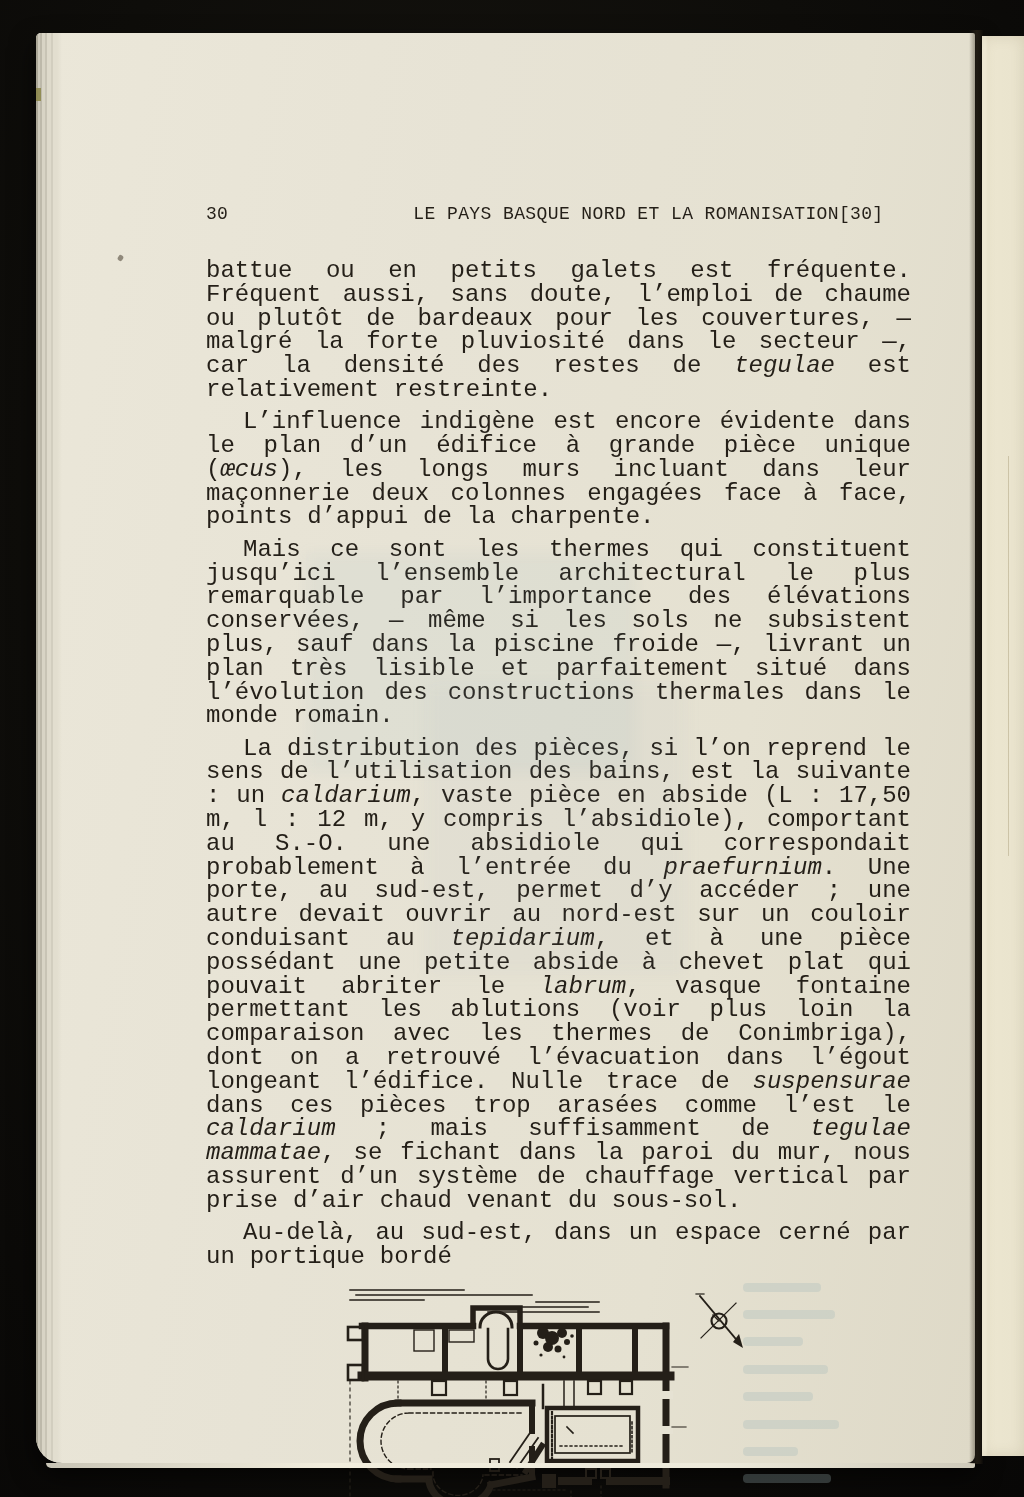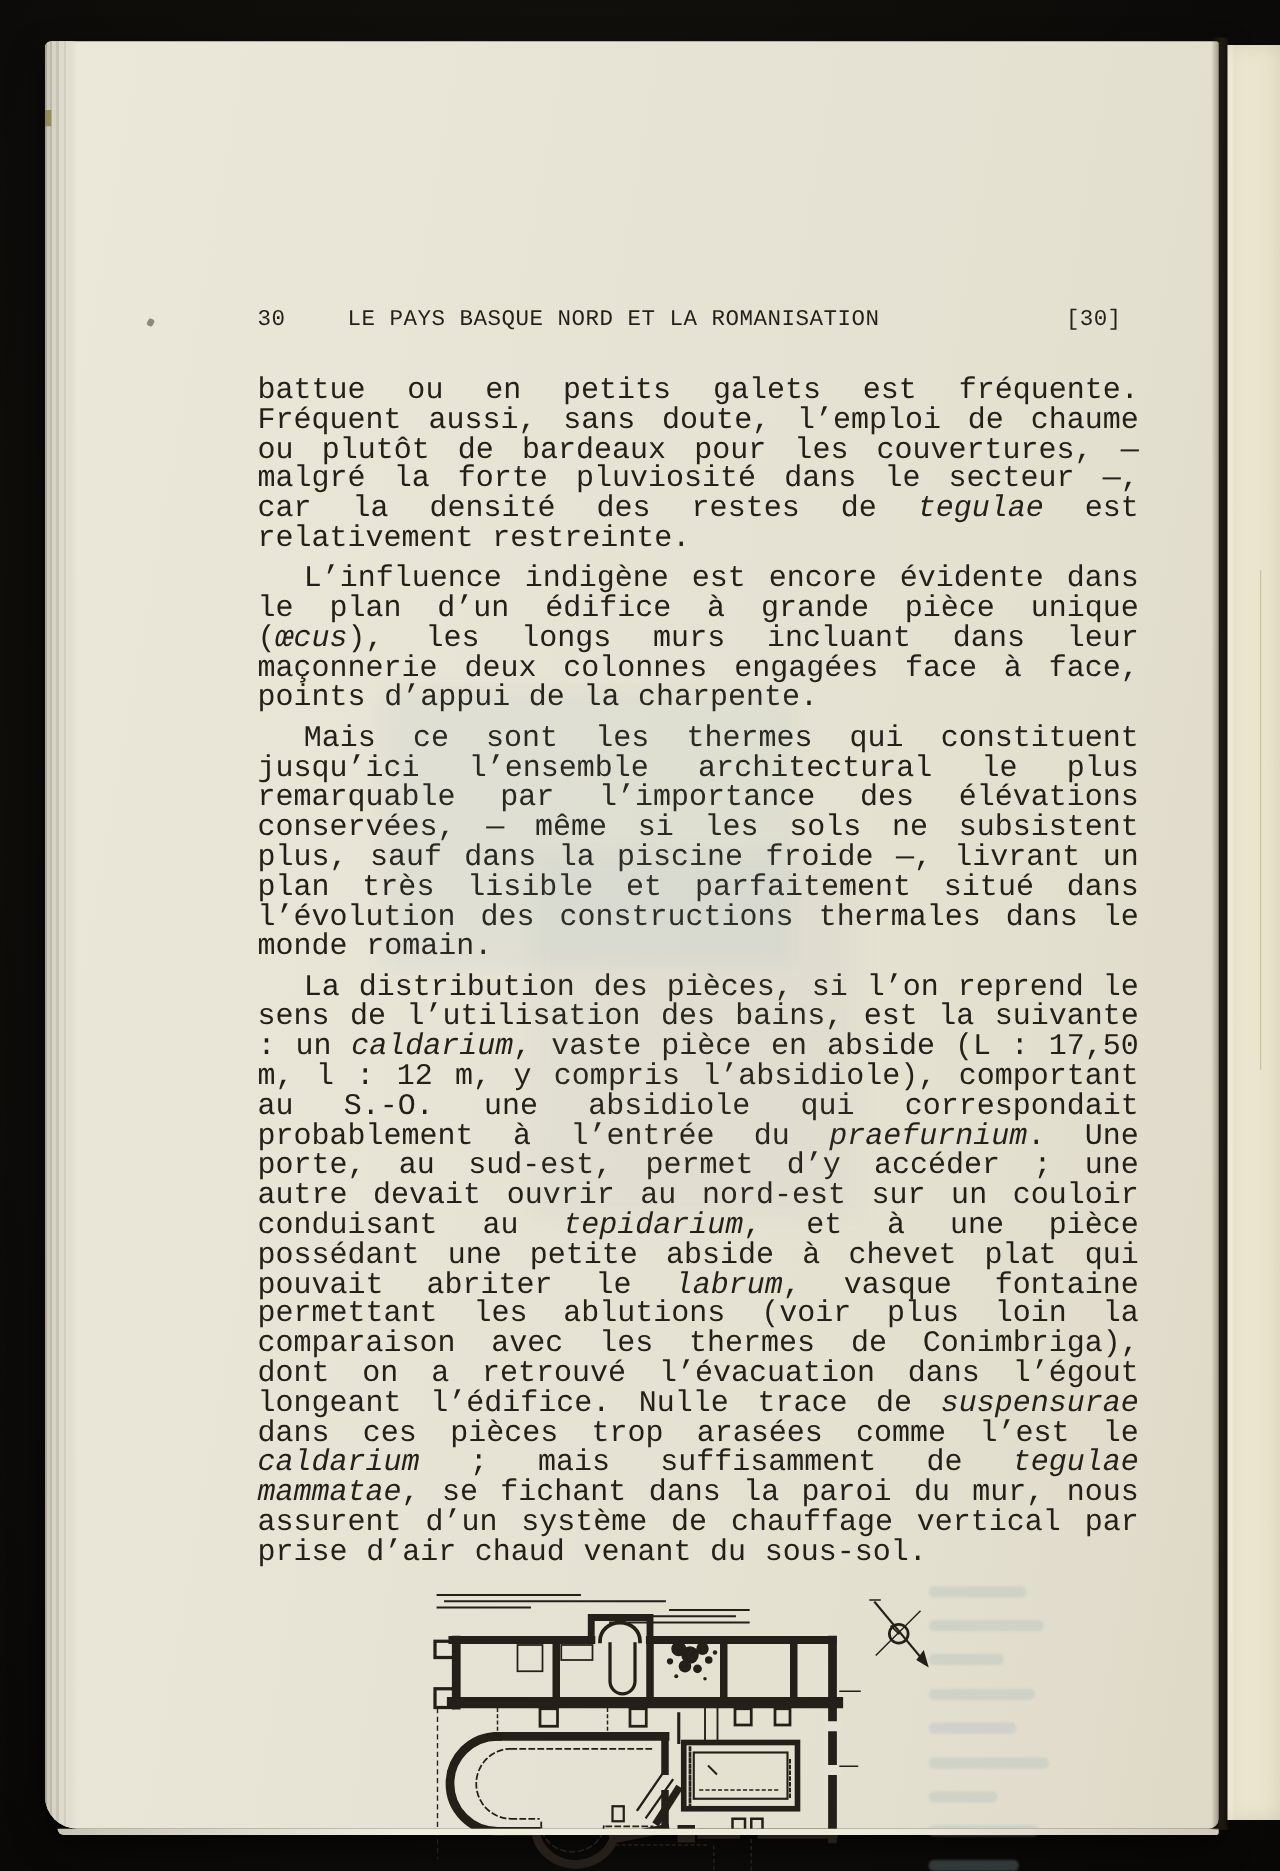--- a/index.html
+++ b/index.html
@@ -27,22 +27,22 @@
       #e2decf 17px 21px,rgba(231,227,213,0) 26px);
   }
   .olive-mark{position:absolute;left:0;top:55px;width:5px;height:13px;background:#8a8547;opacity:.85;}
   .speck{position:absolute;left:82px;top:222px;width:5px;height:6px;background:rgba(70,60,48,.55);border-radius:2px;transform:rotate(30deg);}
   .ghost-patch{position:absolute;pointer-events:none;}
   .gp1{left:270px;top:520px;width:330px;height:220px;background:rgba(130,165,178,.07);filter:blur(6px);}
   .gp2{left:390px;top:650px;width:260px;height:290px;background:rgba(130,165,178,.05);filter:blur(8px);}
   .content{padding:170px 64px 0 170px;font-family:Liberation Mono, monospace;}
   .running-header{display:flex;align-items:baseline;font-size:18px;line-height:22px;margin-bottom:34px;letter-spacing:.3px;}
   .rh-left{width:72px;}
-  .rh-title{flex:1;text-align:left;letter-spacing:.4px;margin-top:42px;}
-  .rh-right{width:72px;text-align:center;}
+  .rh-title{flex:1;text-align:right;letter-spacing:.4px;}
+  .rh-right{width:72px;text-align:left;}
   .par{
     margin:0 0 8.5px 0;font-size:24px;line-height:23.8px;
     text-align:justify;text-indent:37px;word-spacing:.5px;
   }
   .par.no-indent{text-indent:0;}
   .figure{position:relative;height:378px;margin-top:12px;}
   .plan-svg{position:absolute;left:130px;top:0;}
   .caption{position:absolute;left:-4px;top:303px;font-size:18.5px;line-height:28.5px;}
   .ghost-col{position:absolute;left:537px;top:2px;width:102px;}
   .ghost-col span{display:block;height:9px;margin-bottom:18.4px;background:#9fb6b8;opacity:.28;border-radius:4px;filter:blur(.7px);}
@@ -80,20 +80,21 @@
       <div class="running-header">
         <span class="rh-left">30</span>
         <span class="rh-title">LE PAYS BASQUE NORD ET LA ROMANISATION</span>
         <span class="rh-right">[30]</span>
       </div>
 
       <p class="par no-indent">battue ou en petits galets est fréquente. Fréquent aussi, sans doute, l’emploi de chaume ou plutôt de bardeaux pour les couvertures, — malgré la forte pluviosité dans le secteur —, car la densité des restes de <i>tegulae</i> est relativement restreinte.</p>
       <p class="par">L’influence indigène est encore évidente dans le plan d’un édifice à grande pièce unique (<i>œcus</i>), les longs murs incluant dans leur maçonnerie deux colonnes engagées face à face, points d’appui de la charpente.</p>
       <p class="par">Mais ce sont les thermes qui constituent jusqu’ici l’ensemble architectural le plus remarquable par l’importance des élévations conservées, — même si les sols ne subsistent plus, sauf dans la piscine froide —, livrant un plan très lisible et parfaitement situé dans l’évolution des constructions thermales dans le monde romain.</p>
       <p class="par">La distribution des pièces, si l’on reprend le sens de l’utilisation des bains, est la suivante : un <i>caldarium</i>, vaste pièce en abside (L : 17,50 m, l : 12 m, y compris l’absidiole), comportant au S.-O. une absidiole qui correspondait probablement à l’entrée du <i>praefurnium</i>. Une porte, au sud-est, permet d’y accéder ; une autre devait ouvrir au nord-est sur un couloir conduisant au <i>tepidarium</i>, et à une pièce possédant une petite abside à chevet plat qui pouvait abriter le <i>labrum</i>, vasque fontaine permettant les ablutions (voir plus loin la comparaison avec les thermes de Conimbriga), dont on a retrouvé l’évacuation dans l’égout longeant l’édifice. Nulle trace de <i>suspensurae</i> dans ces pièces trop arasées comme l’est le <i>caldarium</i> ; mais suffisamment de <i>tegulae mammatae</i>, se fichant dans la paroi du mur, nous assurent d’un système de chauffage vertical par prise d’air chaud venant du sous-sol.</p>
+      <p class="par">Au-delà, au sud-est, dans un espace cerné par un portique bordé</p>
 
       <div class="figure">
         <svg class="plan-svg" viewBox="0 0 420 370" width="420" height="370" xmlns="http://www.w3.org/2000/svg">
           <defs>
             <pattern id="stip" width="5" height="5" patternUnits="userSpaceOnUse">
               <circle cx="1.3" cy="1.6" r="1.05" fill="#241f18"></circle>
               <circle cx="3.8" cy="3.9" r="0.85" fill="#241f18"></circle>
             </pattern>
           </defs>
           <g stroke="#241f18" fill="none" stroke-linecap="square">

